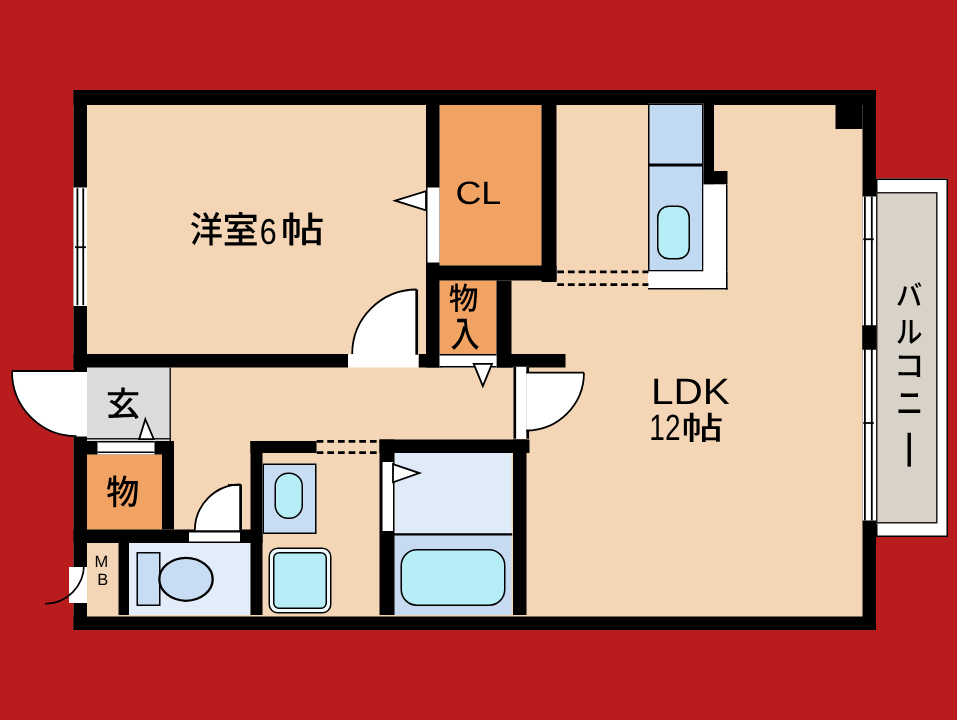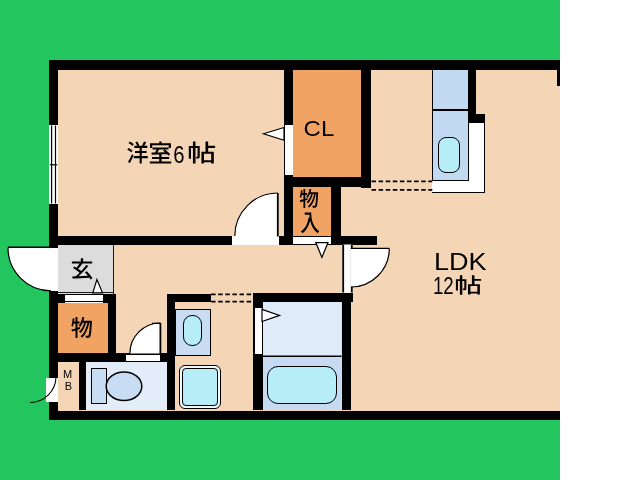--- a/index.html
+++ b/index.html
@@ -1,14 +1,14 @@
 <!DOCTYPE html>
 <html><head><meta charset="utf-8"><style>
 html,body{margin:0;padding:0;background:#fff}
-#c{position:relative;width:560px;height:480px;background:#22c55e;overflow:hidden;font-family:"Liberation Sans",sans-serif}
+#c{position:relative;width:638px;height:480px;background:#b91c1c;overflow:hidden;font-family:"Liberation Sans",sans-serif}
 .a{position:absolute}
 </style></head>
 <body>
 <div id="c">
 <div class="a" style="left:49px;top:60px;width:535px;height:360px;background:#f4d6b6;"></div>
 <div class="a" style="left:293px;top:69.5px;width:67.5px;height:107.1px;background:#f1a363;"></div>
 <div class="a" style="left:293px;top:187.4px;width:38.3px;height:48.2px;background:#f1a363;"></div>
 <div class="a" style="left:58px;top:303.1px;width:49.5px;height:50.2px;background:#f1a363;"></div>
 <div class="a" style="left:57.5px;top:245px;width:56.0px;height:48.5px;background:#dcdcdc;"></div>
 <div class="a" style="left:86.4px;top:361.8px;width:80.5px;height:48.7px;background:#e3edfa;"></div>

